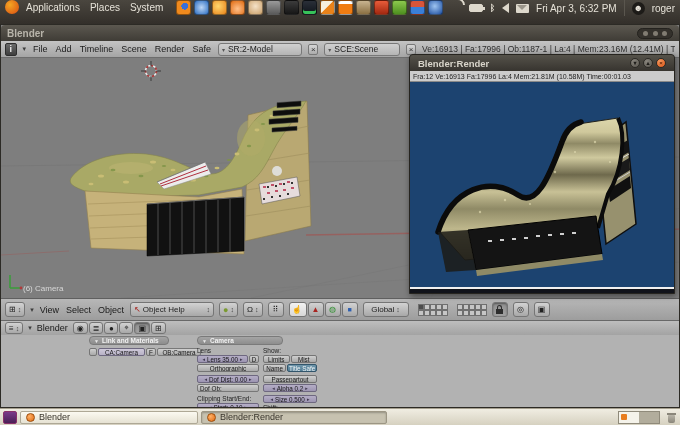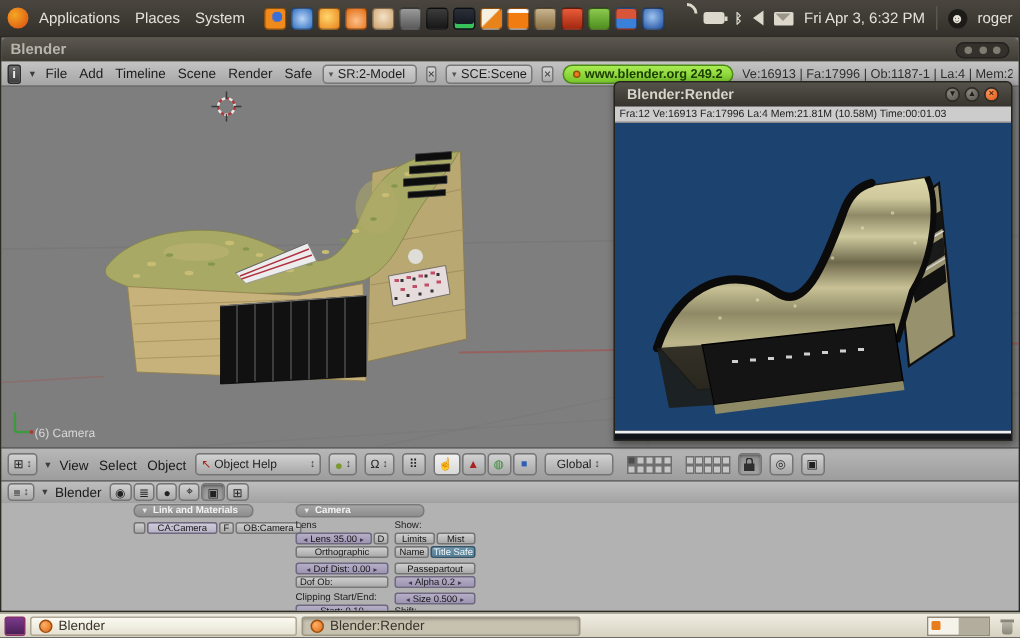--- a/index.html
+++ b/index.html
@@ -1,21 +1,21 @@
 <!DOCTYPE html>
 <html><head>
 <meta charset="utf-8">
 <style>
   * { margin:0; padding:0; box-sizing:border-box; }
   html,body { width:680px; height:425px; overflow:hidden; background:#444; }
   #screen { position:relative; width:680px; height:425px; font-family:"Liberation Sans",sans-serif; background:#7e7e7e; overflow:hidden; }
 
   
   .gpanel { position:absolute; top:0; left:0; right:0; height:24px;
-    background:linear-gradient(#4a463f,#332f2a); display:flex; align-items:center;
+    background:linear-gradient(#4a463f,#332f2a); display:flex; align-items:flex-start;
     padding:0 5px; gap:0; color:#e6e2d8; font-size:10px; }
   .gpanel .menu { padding:2px 5px; border-radius:2px; }
   .ubuntu-logo { width:14px; height:14px; border-radius:50%;
     background:radial-gradient(circle at 35% 35%,#f5a623,#d84b10); margin-right:2px; }
   .launchers { display:flex; gap:3px; margin-left:8px; }
   .lch { width:15px; height:15px; border-radius:3px; border:1px solid rgba(0,0,0,.4); }
   .l1{background:radial-gradient(circle at 60% 40%,#3a6fd8 30%,#f08a1d 32%);} 
   .l2{background:radial-gradient(circle at 50% 50%,#bcd6f5,#2e6fc2);}
   .l3{background:radial-gradient(circle at 40% 40%,#ffd76e,#e8831a);}
   .l4{background:radial-gradient(circle at 50% 60%,#ffc08a,#e06a10);}
@@ -227,24 +227,20 @@
       <span class="hfield" style="width:96px;">
         <span class="mini">▾</span>
         <span>SR:2-Model</span>
       </span>
       <span class="hx">×</span>
       <span class="hfield" style="width:86px;">
         <span class="mini">▾</span>
         <span>SCE:Scene</span>
       </span>
       <span class="hx">×</span>
-      <span class="linkbtn">
-        <span class="odot"></span>
-        <span>www.blender.org 249.2</span>
-      </span>
       <span class="hstats">Ve:16913 | Fa:17996 | Ob:1187-1 | La:4 | Mem:23.16M (12.41M) | Time:00:01</span>
     </div>
 
     <div class="vp">
       <div class="vp-canvas">
         <svg width="680" height="240" viewBox="0 0 680 240">
 
           <line x1="0" y1="108" x2="680" y2="99" stroke="#6e6e6e" stroke-width="1" opacity="0.35"></line>
           <line x1="250" y1="240" x2="680" y2="150" stroke="#6e6e6e" stroke-width="1" opacity="0.22"></line>
           <line x1="120" y1="240" x2="680" y2="204" stroke="#6e6e6e" stroke-width="1" opacity="0.22"></line>

